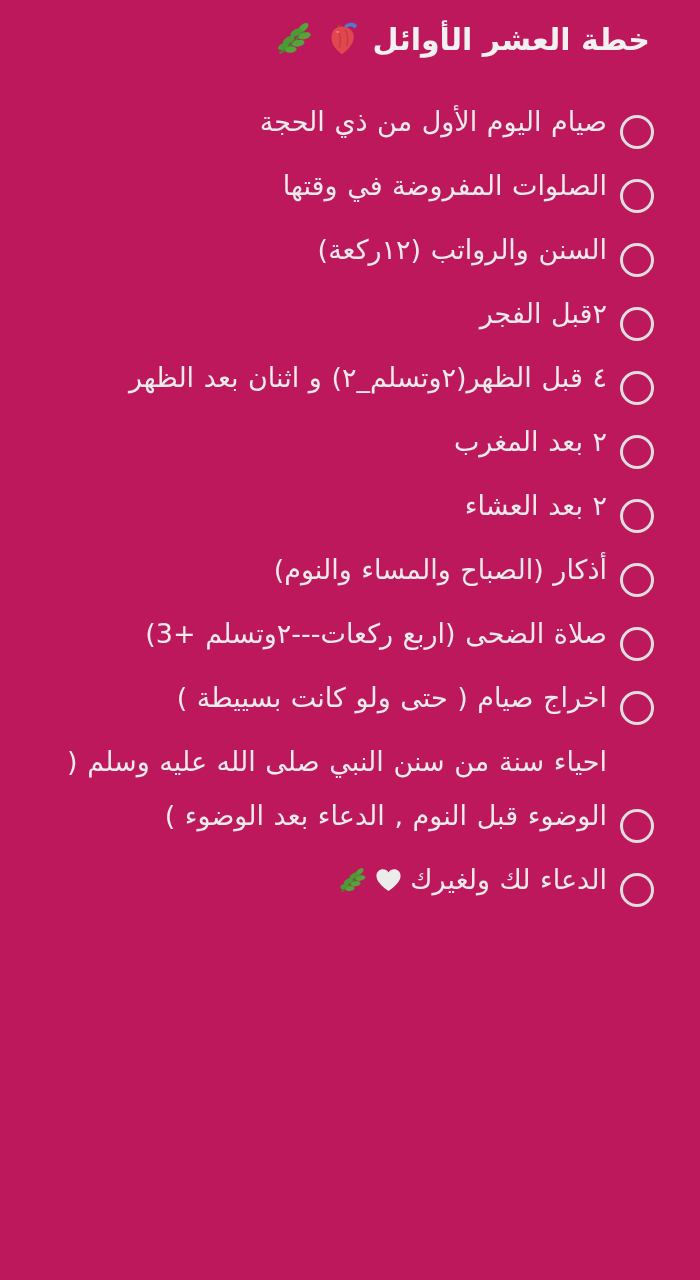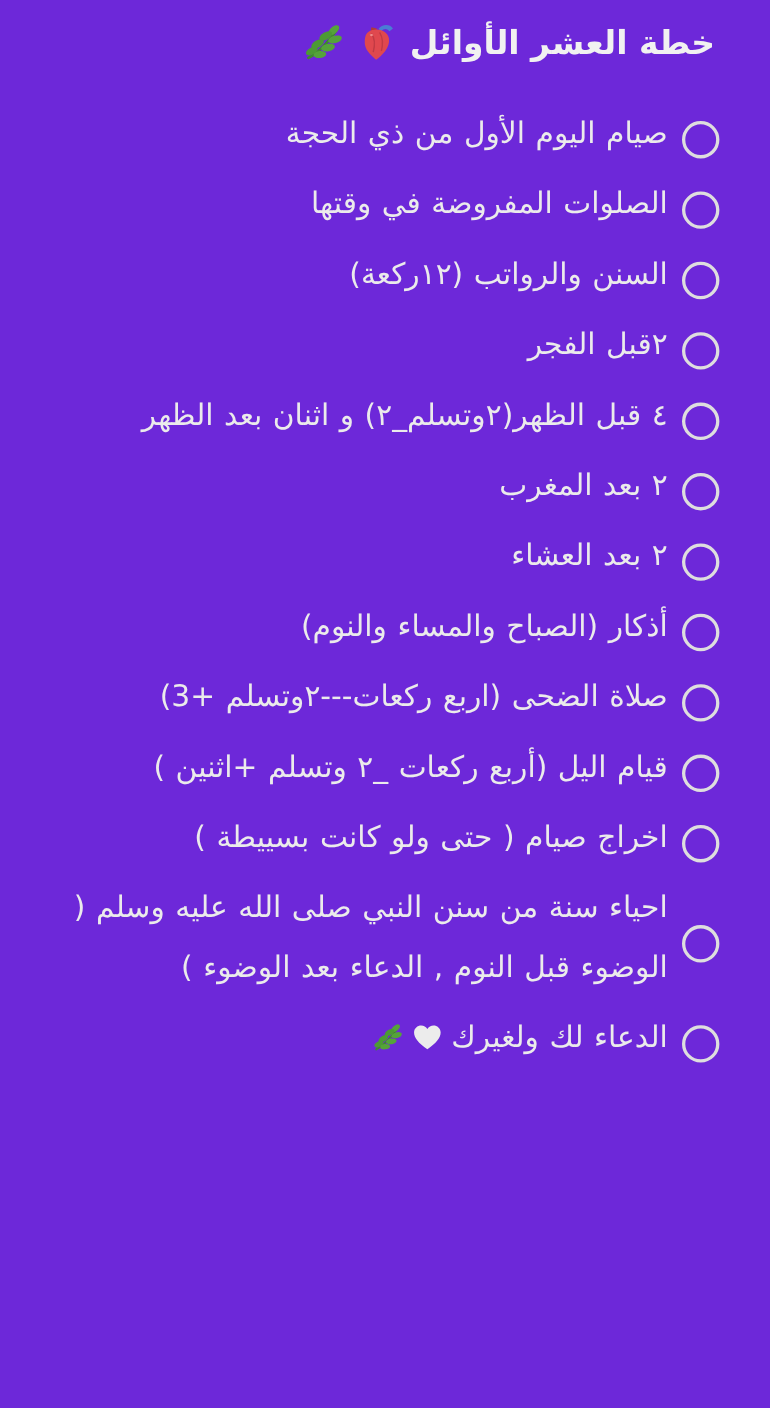--- a/index.html
+++ b/index.html
@@ -10,21 +10,21 @@
   body {
     width: 700px;
     height: 1280px;
     overflow: hidden;
     font-family: "DejaVu Sans", sans-serif;
   }
   .page {
     width: 700px;
     height: 1280px;
     box-sizing: border-box;
-    background: #6d28d9;
+    background: #be185d;
     direction: rtl;
     padding: 16px 46px 0 50px;
     color: #ececec;
   }
   .title {
     margin: 4px 4px 0 0;
     display: flex;
     align-items: center;
     gap: 11px;
     font-size: 30px;
@@ -36,21 +36,21 @@
     width: 38px;
     height: 38px;
     flex: 0 0 auto;
   }
   .title .emoji-lg svg { display: block; width: 100%; height: 100%; }
 
   .list { margin-top: 37px; }
 
   .item {
     display: flex;
-    align-items: center;
+    align-items: flex-end;
     margin-bottom: 10px;
   }
   .circle {
     flex: 0 0 auto;
     width: 34px;
     height: 34px;
     box-sizing: border-box;
     border: 3px solid #dedede;
     border-radius: 50%;
     margin-top: 10px;
@@ -144,24 +144,20 @@
     <span class="circle"></span>
     <div class="item-text">أذكار (الصباح والمساء والنوم)</div>
   </div>
 
   <div class="item">
     <span class="circle"></span>
     <div class="item-text">صلاة الضحى (اربع ركعات---٢وتسلم +3)</div>
   </div>
 
 
-  <div class="item">
-    <span class="circle"></span>
-    <div class="item-text">قيام اليل (أربع ركعات _٢ وتسلم +اثنين )</div>
-  </div>
 
   <div class="item">
     <span class="circle"></span>
     <div class="item-text">اخراج صيام ( حتى ولو كانت بسييطة )</div>
   </div>
 
   <div class="item">
     <span class="circle"></span>
     <div class="item-text">احياء سنة من سنن النبي صلى الله عليه وسلم ( الوضوء قبل النوم , الدعاء بعد الوضوء )</div>
   </div>

